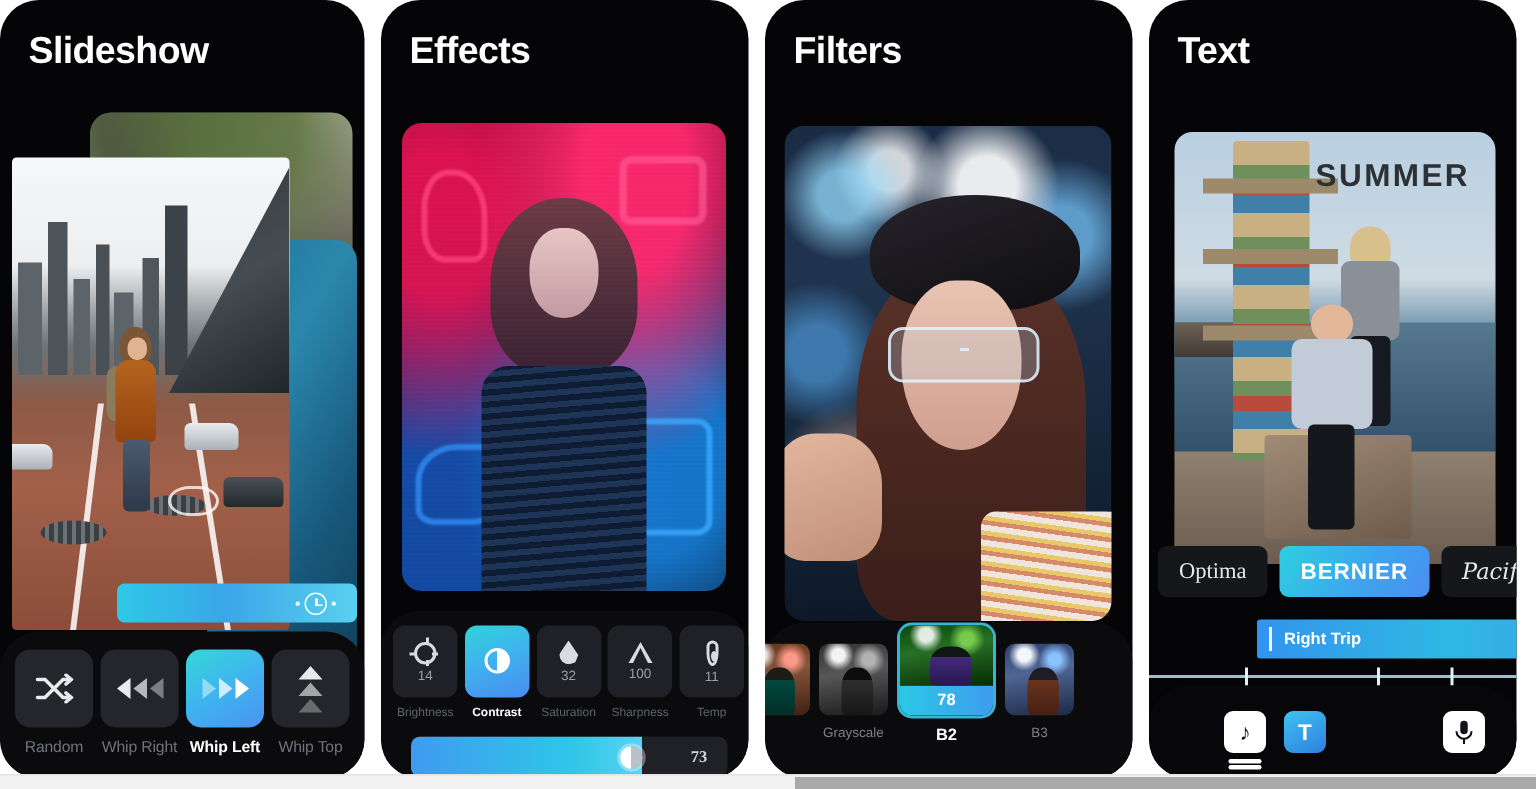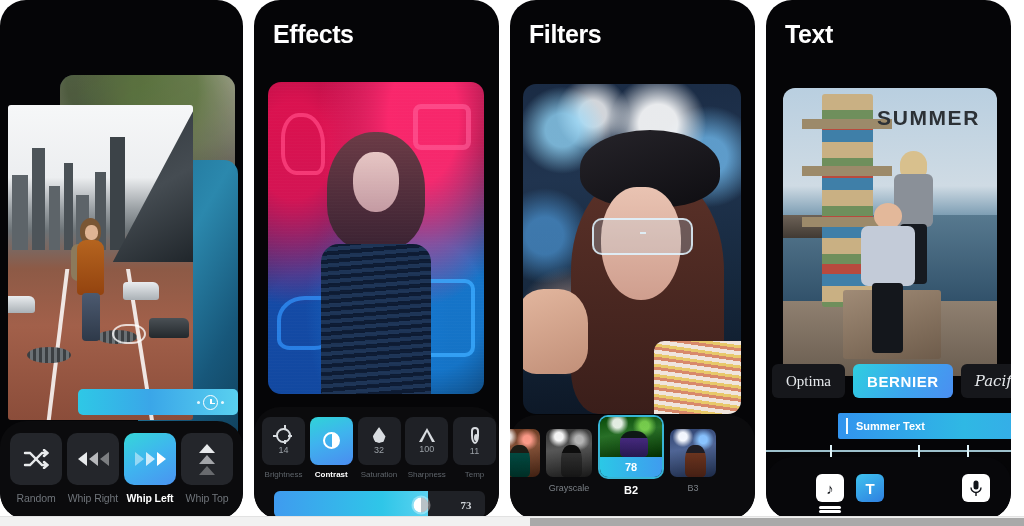--- a/index.html
+++ b/index.html
@@ -377,20 +377,21 @@
     position:absolute; left:530px; top:1px; width:494px; height:8px;
     background:#a9a9a9;
   }
 </style>
 </head>
 <body>
 
 <div class="strip">
 
   <div class="panel">
+    <div class="panel-title">Slideshow</div>
 
     <div class="ss-stack">
       <div class="ss-card ss-back"></div>
       <div class="ss-card ss-blue"></div>
       <div class="ss-card ss-front">
         <div class="sky">
           <i style="left:2%;width:9%;height:52%"></i>
           <i style="left:13%;width:7%;height:70%;background:#4d5459"></i>
           <i style="left:22%;width:6%;height:44%"></i>
           <i style="left:30%;width:5%;height:60%;background:#4a5156"></i>
@@ -606,21 +607,21 @@
     </div>
 
     <div class="tx-fonts">
       <div class="tx-font serif">Optima</div>
       <div class="tx-font active">BERNIER</div>
       <div class="tx-font script">Pacifico</div>
     </div>
 
     <div class="tx-clip">
       <span class="bar"></span>
-      <span>Summer Text</span>
+      <span>Right Trip</span>
     </div>
 
     <div class="tx-track">
       <div class="line"></div>
       <div class="mk" style="left:26%"></div>
       <div class="mk" style="left:62%"></div>
       <div class="mk" style="left:82%"></div>
     </div>
 
     <div class="tx-bar">

